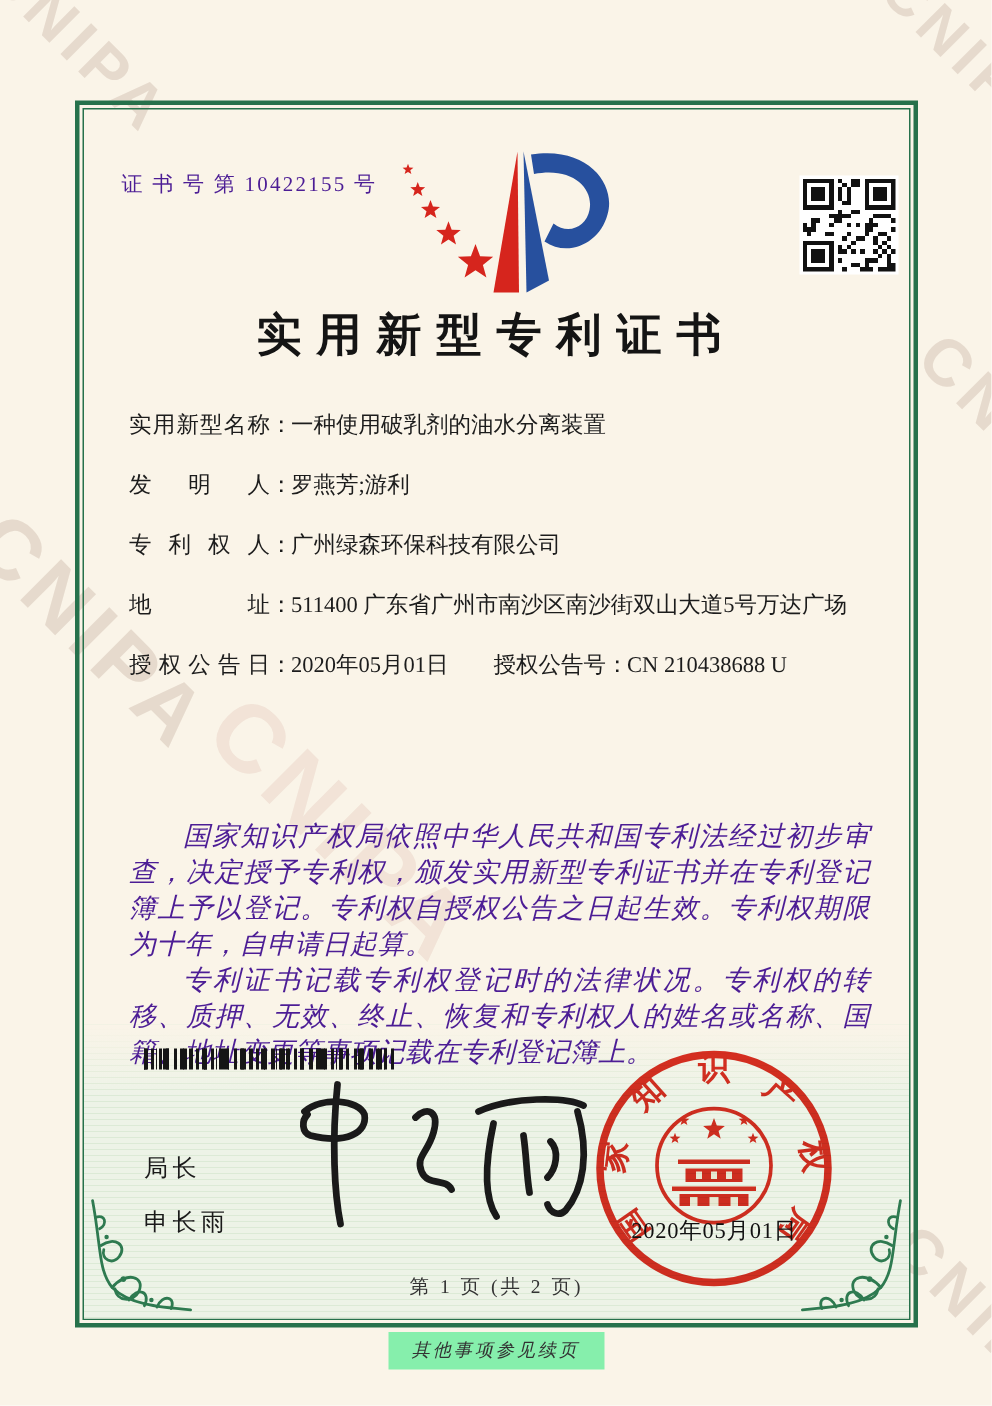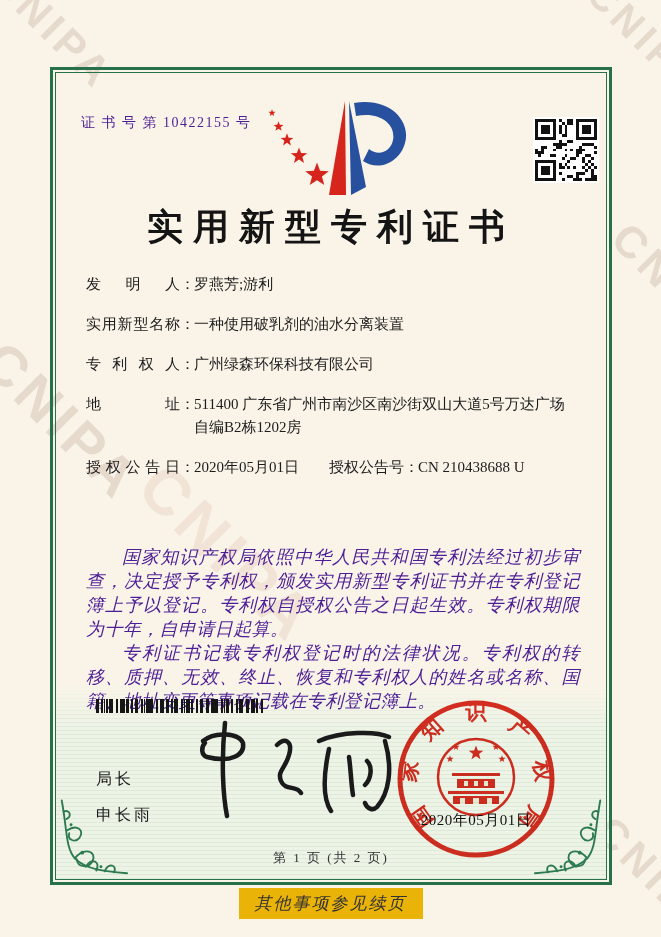--- a/index.html
+++ b/index.html
@@ -28,21 +28,21 @@
   .flourish{position:absolute;bottom:2px;width:84px;height:84px;}
   .flourish.left{left:2px;}
   .flourish.right{right:2px;transform:scaleX(-1);}
 
   .cert-no{position:absolute;left:25px;top:41px;font-size:14px;letter-spacing:1.5px;color:#4c1d95;}
 
   .logo{position:absolute;left:203px;top:24px;width:150px;height:102px;}
   .qr{position:absolute;left:477px;top:44px;width:62px;height:62px;background:#fff;padding:2px;}
 
   .title{position:absolute;left:0;top:130px;width:100%;text-align:center;
-         font-size:36px;font-weight:bold;letter-spacing:10px;color:#141414;}
+         font-size:30px;font-weight:bold;letter-spacing:10px;color:#141414;}
 
   .fields{position:absolute;left:30px;top:200px;right:24px;font-size:15px;color:#1c1c1c;}
   .f-row{margin-bottom:17px;line-height:23px;}
   .flabel{display:inline-block;width:94px;text-align:justify;text-align-last:justify;vertical-align:top;}
   .fcolon{display:inline-block;width:14px;}
   .addr2{padding-left:108px;}
   .pair2{margin-left:30px;}
 
   .body-text{position:absolute;left:30px;right:26px;top:472px;font-size:18px;line-height:24px;
              color:#4c1d95;font-style:italic;text-align:justify;letter-spacing:0.4px;}
@@ -60,21 +60,21 @@
   .signature{position:absolute;left:125px;top:638px;width:225px;height:112px;}
 
   .seal{position:absolute;left:338px;top:624px;width:164px;height:164px;mix-blend-mode:multiply;opacity:0.95;}
   .seal-date{position:absolute;left:338px;top:738px;width:164px;text-align:center;
              font-size:15px;color:#111;letter-spacing:0.5px;z-index:3;}
 
   .page-num{position:absolute;left:0;bottom:12px;width:100%;text-align:center;
             font-size:13px;letter-spacing:2px;color:#333;}
 
   .continuation{position:absolute;left:50%;transform:translateX(-50%);top:888px;
-            background:#eab308;padding:4px 16px;font-size:17px;font-style:italic;
+            background:#86efac;padding:4px 16px;font-size:12px;font-style:italic;
             letter-spacing:2px;color:#333;z-index:2;white-space:nowrap;}
 </style>
 </head>
 <body>
 
 <div class="page">
 
   <div class="wm wm-tl">CNIPA</div>
   <div class="wm wm-tr">CNIPA</div>
   <div class="wm wm-rm">CNIPA</div>
@@ -332,31 +332,30 @@
           <rect x="54" y="60" width="3" height="3"></rect>
           <rect x="57" y="60" width="3" height="3"></rect>
           <rect x="60" y="60" width="3" height="3"></rect>
         </g>
     </svg>
 
     <div class="title">实用新型专利证书</div>
 
     <div class="fields">
       <div class="f-row">
-        <span class="flabel">发明人</span><span class="fcolon">：</span><span>罗燕芳;游利</span>
+        <span class="flabel">实用新型名称</span><span class="fcolon">：</span><span>一种使用破乳剂的油水分离装置</span>
       </div>
       <div class="f-row">
-        <span class="flabel">实用新型名称</span><span class="fcolon">：</span><span>一种使用破乳剂的油水分离装置</span>
+        <span class="flabel">发明人</span><span class="fcolon">：</span><span>罗燕芳;游利</span>
       </div>
       <div class="f-row">
         <span class="flabel">专利权人</span><span class="fcolon">：</span><span>广州绿森环保科技有限公司</span>
       </div>
       <div class="f-row">
         <span class="flabel">地址</span><span class="fcolon">：</span><span>511400 广东省广州市南沙区南沙街双山大道5号万达广场</span>
-        <div class="addr2">自编B2栋1202房</div>
       </div>
       <div class="f-row">
         <span class="flabel">授权公告日</span><span class="fcolon">：</span><span>2020年05月01日</span><span class="pair2">授权公告号</span><span class="fcolon">：</span><span>CN 210438688 U</span>
       </div>
     </div>
 
     <div class="body-text">
       <p>国家知识产权局依照中华人民共和国专利法经过初步审查，决定授予专利权，颁发实用新型专利证书并在专利登记簿上予以登记。专利权自授权公告之日起生效。专利权期限为十年，自申请日起算。</p>
       <p>专利证书记载专利权登记时的法律状况。专利权的转移、质押、无效、终止、恢复和专利权人的姓名或名称、国籍、地址变更等事项记载在专利登记簿上。</p>
     </div>

